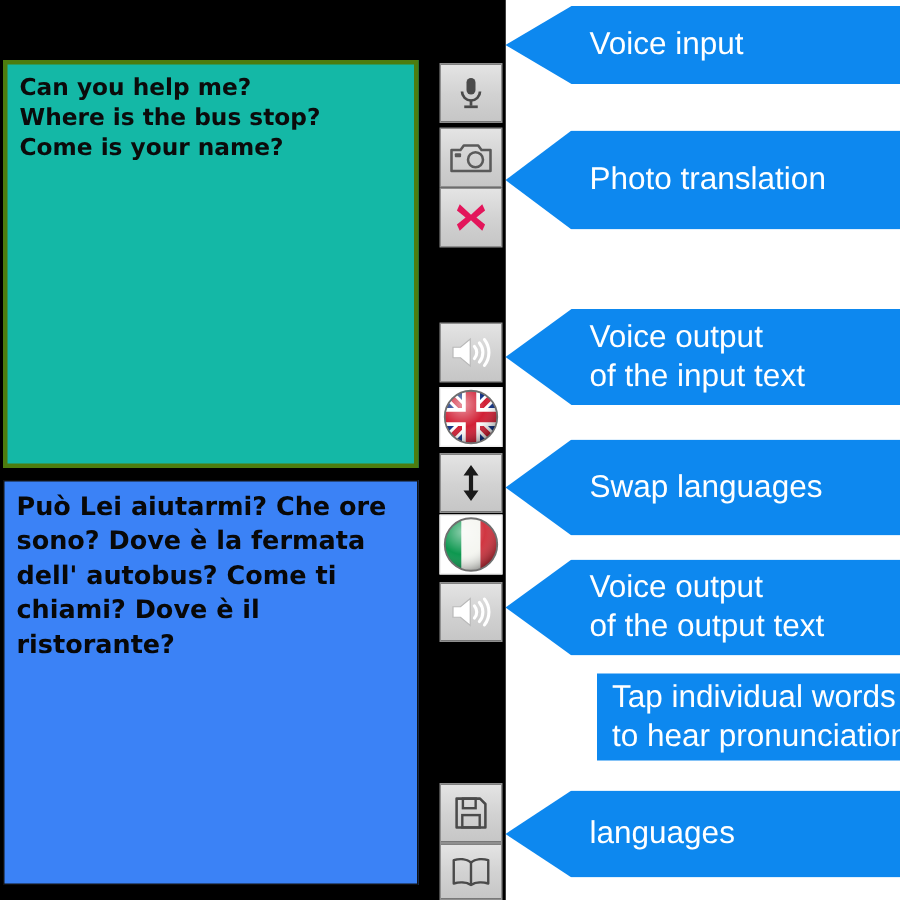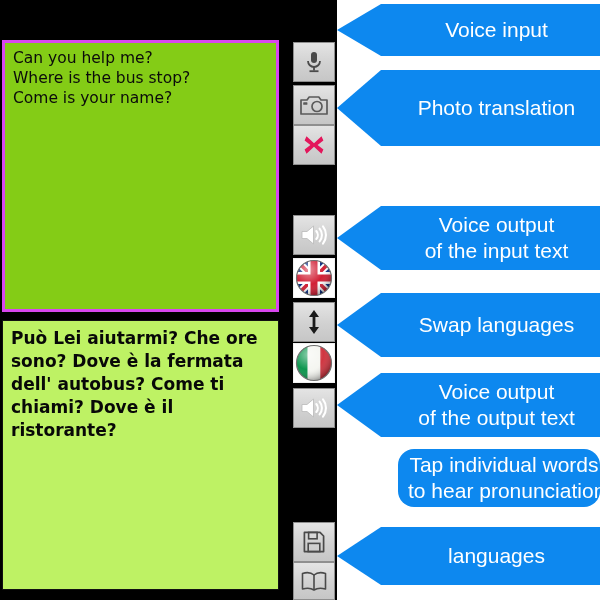--- a/index.html
+++ b/index.html
@@ -20,32 +20,32 @@
   }
   .header-title{
     font-size:25px;line-height:25px;padding-left:8px;
     letter-spacing:-.2px;white-space:nowrap;
     font-family:"DejaVu Sans",sans-serif;font-weight:400;
   }
 
   
   .input-area{
     position:absolute;left:2px;top:40px;width:277px;height:272px;
-    background:#84cc16;border:3px solid #d946ef;box-sizing:border-box;
-    padding:5px 6px 0 8px;overflow:hidden;
+    background:#14b8a6;border:3px solid #4d7c0f;box-sizing:border-box;
+    padding:5px 6px 0 8px;overflow:hidden;font-weight:bold;
   }
   .input-line{
     font-family:"DejaVu Sans",sans-serif;
     font-size:15.5px;line-height:20px;color:#0b0b0b;white-space:nowrap;
   }
 
   
   .output-area{
     position:absolute;left:2px;top:320px;width:277px;height:270px;
-    background:#bef264;border:1px solid #111;box-sizing:border-box;
+    background:#3b82f6;border:1px solid #111;box-sizing:border-box;
     padding:6px 6px 0 8px;overflow:hidden;
   }
   .output-text{
     font-family:"DejaVu Sans",sans-serif;font-weight:700;
     font-size:17px;line-height:23px;color:#080808;
   }
 
   
   .rail{position:absolute;left:289px;top:0;width:48px;height:600px;background:#000;}
   .btn{
@@ -60,22 +60,22 @@
   
   .callout{
     position:absolute;color:#ffffff;background:#0d88ef;
     display:flex;flex-direction:column;justify-content:center;
     font-family:"Liberation Sans",sans-serif;font-size:21px;line-height:26px;
     padding-left:56px;box-sizing:border-box;
   }
   .callout.arrow{
     clip-path:polygon(0% 50%, 44px 0%, 100% 0%, 100% 100%, 44px 100%);
   }
-  .callout.plain{padding-left:52px;border-radius:16px;}
-  .callout .ln{white-space:nowrap;text-align:center;}
+  .callout.plain{padding-left:52px;}
+  .callout .ln{white-space:nowrap;}
 </style>
 </head>
 <body>
 
 <div id="app">
 
   <div class="phone">
 
 
     <div class="input-area">
@@ -198,21 +198,21 @@
         </svg>
       </div>
 
     </div>
   </div>
 
   <div class="callout arrow" style="left:337px;top:4px;width:263px;height:52px">
     <div class="ln">Voice input</div>
   </div>
 
-  <div class="callout arrow" style="left:337px;top:70px;width:263px;height:76px">
+  <div class="callout arrow" style="left:337px;top:87px;width:263px;height:66px">
     <div class="ln">Photo translation</div>
   </div>
 
   <div class="callout arrow" style="left:337px;top:206px;width:263px;height:64px">
     <div class="ln">Voice output</div>
     <div class="ln">of the input text</div>
   </div>
 
   <div class="callout arrow" style="left:337px;top:293px;width:263px;height:64px">
     <div class="ln">Swap languages</div>

